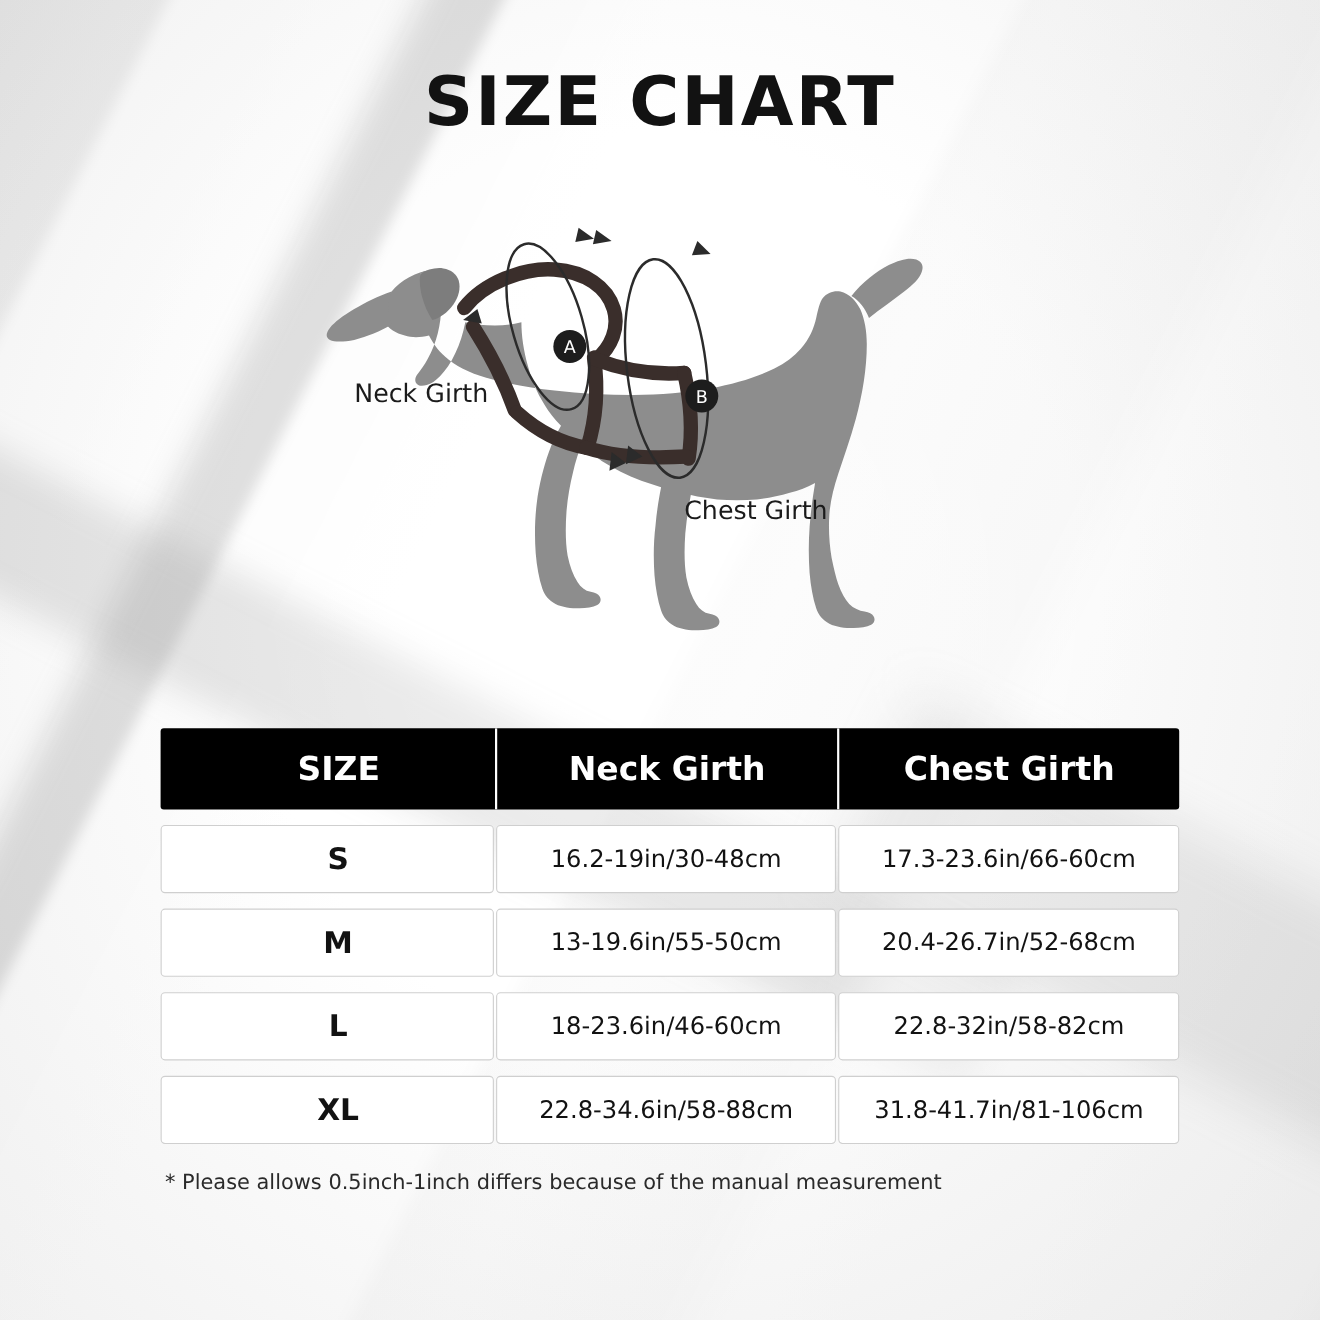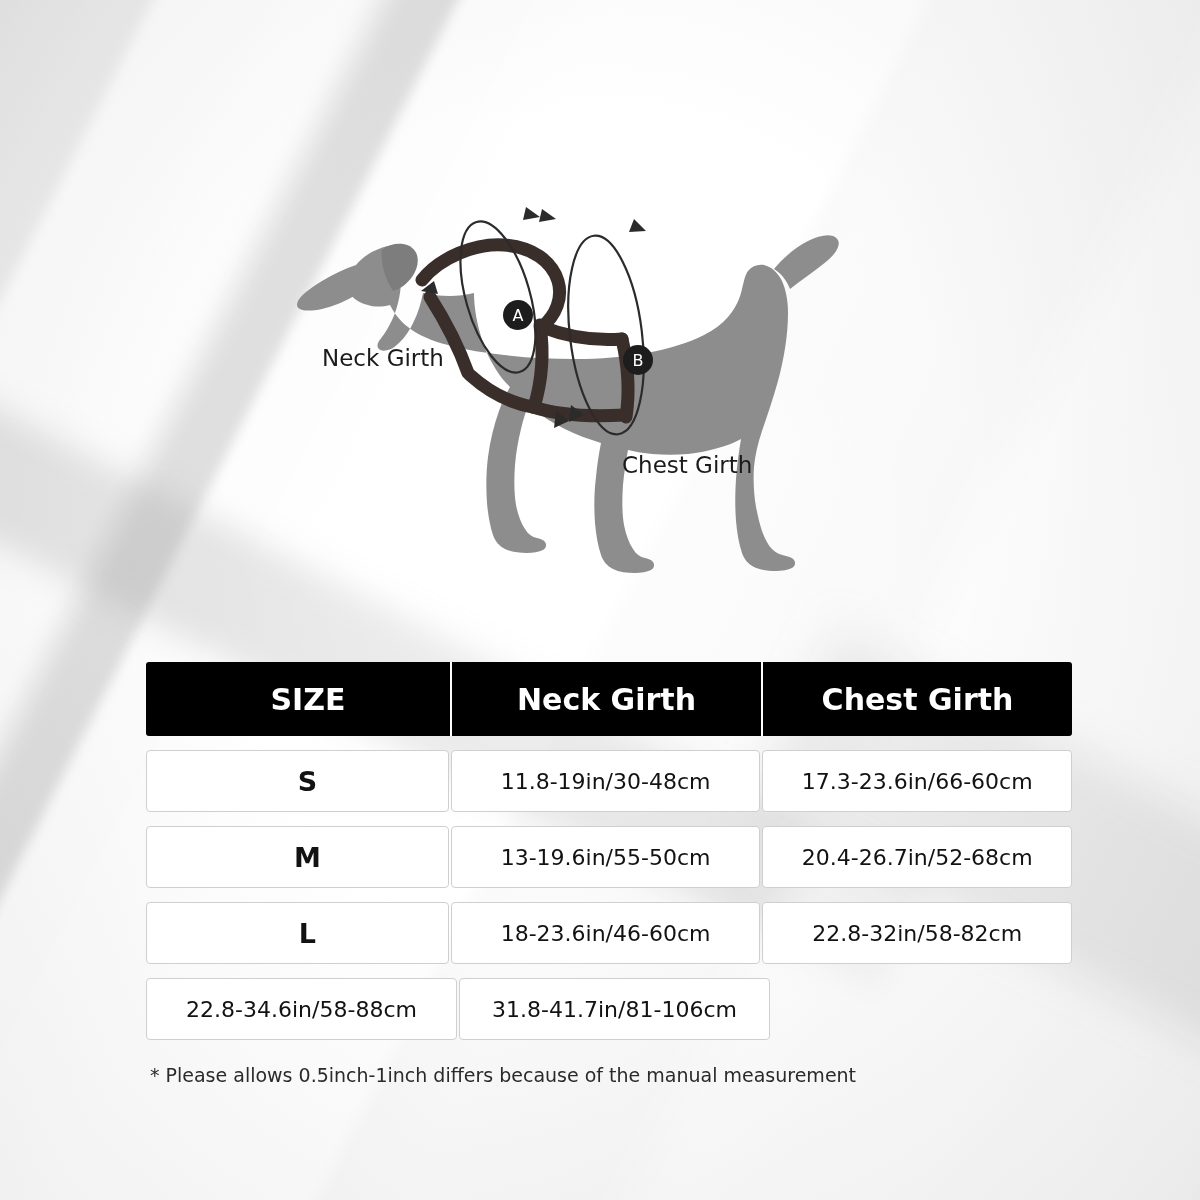--- a/index.html
+++ b/index.html
@@ -187,20 +187,21 @@
 
   <div class="bg-base"></div>
   <div class="bg-band band-1"></div>
   <div class="bg-band band-2"></div>
   <div class="bg-band band-3"></div>
   <div class="bg-band band-4"></div>
   <div class="bg-band band-5"></div>
   <div class="bg-band band-6"></div>
   <div class="vignette"></div>
 
+  <div class="title">SIZE CHART</div>
 
   <div class="illo">
     <svg width="640" height="420" viewBox="0 0 640 420" xmlns="http://www.w3.org/2000/svg">
 
       <g>
         <path fill="#8d8d8d" d="
           M104,60
           C88,62 74,70 66,80
           C58,90 56,100 60,108
           C63,114 70,118 78,120
@@ -355,37 +356,38 @@
   <div class="table">
 
     <div class="row header-row">
       <div class="cell c-size">SIZE</div>
       <div class="cell c-neck">Neck Girth</div>
       <div class="cell c-chest">Chest Girth</div>
     </div>
 
     <div class="row data-row">
       <div class="cell c-size">S</div>
-      <div class="cell c-neck">11.8-19in/30-48cm</div>
+      <div class="cell c-neck">16.2-19in/30-48cm</div>
       <div class="cell c-chest">17.3-23.6in/66-60cm</div>
     </div>
 
     <div class="row data-row">
       <div class="cell c-size">M</div>
       <div class="cell c-neck">13-19.6in/55-50cm</div>
       <div class="cell c-chest">20.4-26.7in/52-68cm</div>
     </div>
 
     <div class="row data-row">
       <div class="cell c-size">L</div>
       <div class="cell c-neck">18-23.6in/46-60cm</div>
       <div class="cell c-chest">22.8-32in/58-82cm</div>
     </div>
 
     <div class="row data-row">
+      <div class="cell c-size">XL</div>
       <div class="cell c-neck">22.8-34.6in/58-88cm</div>
       <div class="cell c-chest">31.8-41.7in/81-106cm</div>
     </div>
 
   </div>
 
   <div class="footnote">* Please allows 0.5inch-1inch differs because of the  manual measurement</div>
 
 </div>
 

